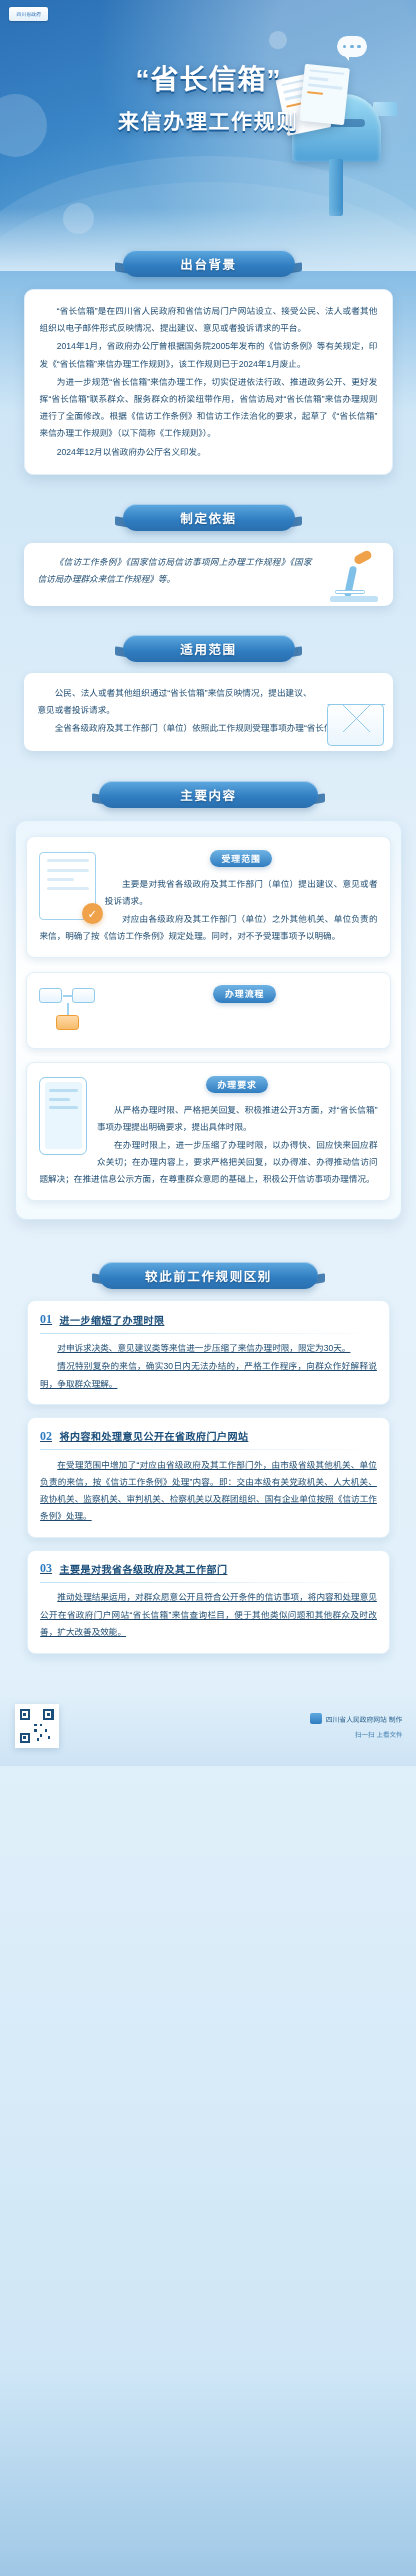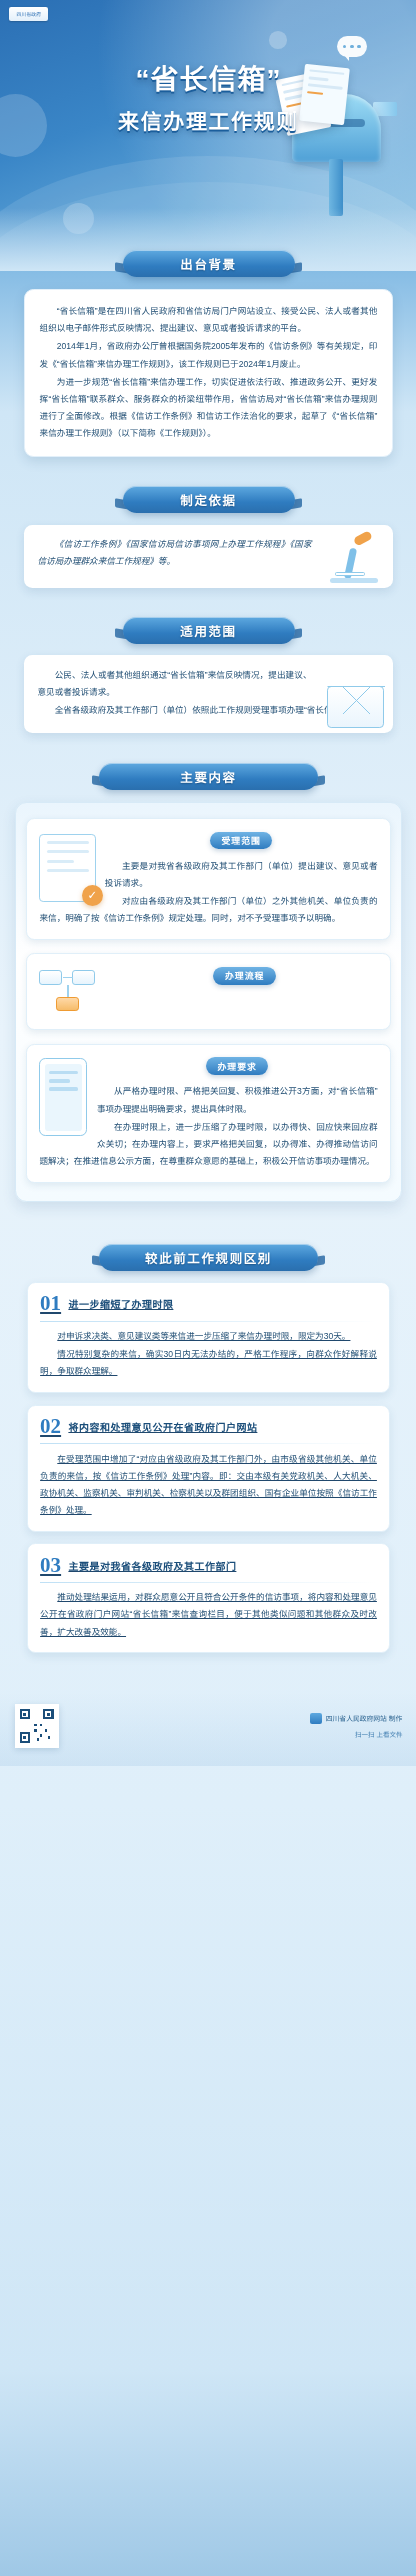--- a/index.html
+++ b/index.html
@@ -231,21 +231,21 @@
 
   
   .diff-wrap { margin: 0 14.6px; }
   .diff-item {
     position: relative; background: #ffffff; border-radius: 8.3px;
     padding: 10.4px 12.5px 11.5px 12.5px; margin-bottom: 11.5px;
     border: 0.5px solid #e0eff9; box-shadow: 0 3.1px 8.3px rgba(33,84,130,0.10);
   }
   .diff-head { display: flex; align-items: center; gap: 7.3px; margin-bottom: 6.3px; }
   .diff-num {
-    font-size: 21px; font-weight: 700; color: #2f7cc0; line-height: 1;
+    font-size: 12px; font-weight: 700; color: #2f7cc0; line-height: 1;
     font-family: "Liberation Serif", serif;
   }
   .diff-title { font-size: 10px; font-weight: 700; color: #1b4e7a; letter-spacing: 0.5px; }
   .diff-sep { height: 1px; background: linear-gradient(90deg,#bfe0f5,rgba(191,224,245,0)); margin-bottom: 6.3px; }
 
   
   .footer {
     margin-top: 15.6px; padding: 11.5px 14.6px 17.7px;
     background: linear-gradient(180deg, rgba(255,255,255,0) 0%, rgba(47,124,192,0.10) 100%);
   }
@@ -317,20 +317,21 @@
       <div class="ribbon-l"></div>
         <div class="ribbon-r"></div>
       <div class="plate">
           <span>出台背景</span>
         </div>
     </div>
     <div class="card">
       <p class="body">“省长信箱”是在四川省人民政府和省信访局门户网站设立、接受公民、法人或者其他组织以电子邮件形式反映情况、提出建议、意见或者投诉请求的平台。</p>
       <p class="body">2014年1月，省政府办公厅曾根据国务院2005年发布的《信访条例》等有关规定，印发《“省长信箱”来信办理工作规则》，该工作规则已于2024年1月废止。</p>
       <p class="body">为进一步规范“省长信箱”来信办理工作，切实促进依法行政、推进政务公开、更好发挥“省长信箱”联系群众、服务群众的桥梁纽带作用，省信访局对“省长信箱”来信办理规则进行了全面修改。根据《信访工作条例》和信访工作法治化的要求，起草了《“省长信箱”来信办理工作规则》（以下简称《工作规则》）。</p>
+      <p class="body">2024年12月以省政府办公厅名义印发。</p>
     </div>
   </div>
 
   <div class="section" style="margin-top:29px;">
     <div class="sec-head">
       <div class="ribbon-l"></div>
         <div class="ribbon-r"></div>
       <div class="plate">
           <span>制定依据</span>
         </div>

